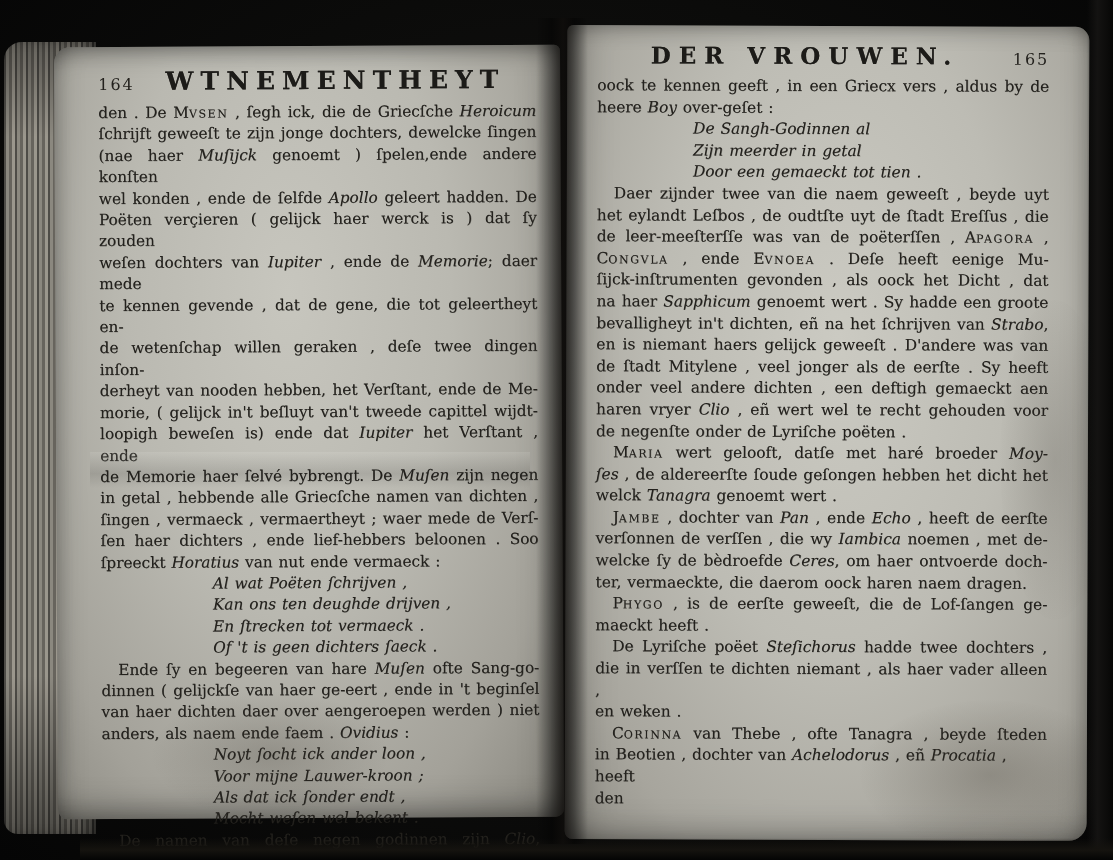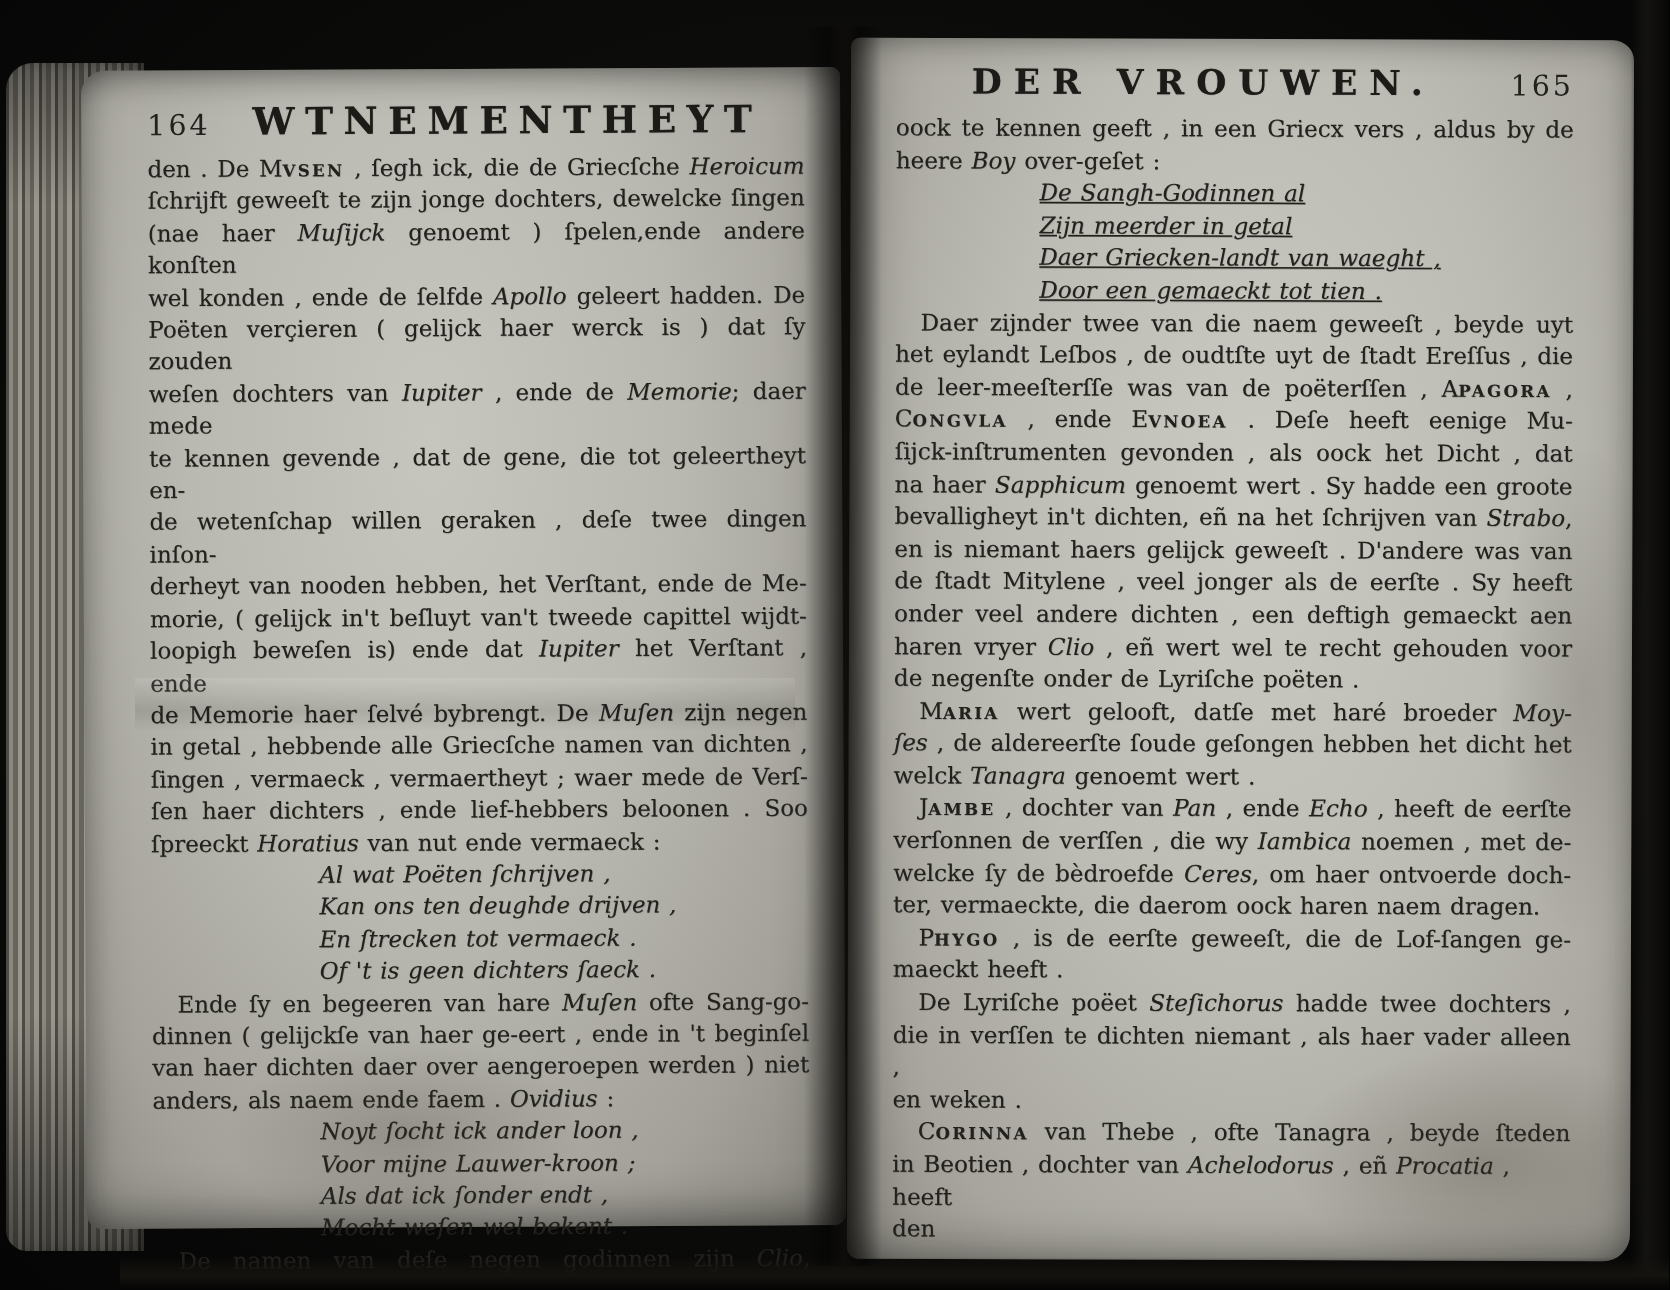--- a/index.html
+++ b/index.html
@@ -55,38 +55,38 @@
     background:radial-gradient(ellipse, rgba(50,46,40,.16), rgba(50,46,40,0) 75%);}
   .stain.l-crease{left:90px;top:452px;width:440px;height:36px;border-radius:0;
     background:linear-gradient(180deg, rgba(255,255,250,.10), rgba(0,0,0,.10) 60%, rgba(0,0,0,0));}
 
   
   .inner{position:relative;height:100%;box-sizing:border-box;}
   .page.left .inner{padding:20px 24px 0 44px;}
   .page.right .inner{padding:16px 40px 0 30px;}
 
   .phead{display:flex;align-items:baseline;margin-bottom:7px;}
-  .pnum{font-size:19px;letter-spacing:2px;}
+  .pnum{font-size:16px;letter-spacing:2px;}
   .ptitle{flex:1;text-align:center;font-weight:bold;color:#1c1b18;
     font-size:25px;letter-spacing:7px;white-space:nowrap;
     text-shadow:0 0 .6px rgba(25,23,20,.7);}
   .page.right .ptitle{font-size:23px;letter-spacing:8px;}
 
   .pbody{font-size:15.3px;line-height:21.4px;word-spacing:1px;
     text-shadow:.3px .3px .5px rgba(32,30,26,.45);}
   .page.right .pbody{font-size:15.4px;line-height:21.6px;}
 
   .block{margin:0;}
   .tline{text-align:justify;text-align-last:justify;}
   .tline.last{text-align:left;text-align-last:auto;}
   .block.indent .tline.first{text-indent:17px;}
   .block.verse{margin-left:112px;}
-  .page.right .block.verse{margin-left:96px;text-decoration:underline;}
+  .page.right .block.verse{margin-left:96px;}
   .block.verse .tline{font-style:italic;text-align:left;text-align-last:auto;}
-  .sc{font-variant:small-caps;letter-spacing:1.6px;font-weight:bold;}
+  .sc{font-variant:small-caps;letter-spacing:1.6px;}
   .catchword{text-align:right;padding-right:4px;}
 </style>
 </head>
 <body>
 
 <div class="photo">
 
   <div class="fore-edge"></div>
 
   <div class="page left">
@@ -150,21 +150,20 @@
       </div>
       <div class="pbody">
         <div>
             <div class="block para">
               <div class="tline first">oock te kennen geeft , in een Griecx vers , aldus by de</div>
               <div class="tline last">heere <i>Boy</i> over-geſet :</div>
             </div>
             <div class="block verse">
               <div class="tline first">De Sangh-Godinnen al</div>
               <div class="tline">Zijn meerder in getal</div>
-              <div class="tline">Daer Griecken-landt van waeght ,</div>
               <div class="tline last">Door een gemaeckt tot tien .</div>
             </div>
             <div class="block para indent">
               <div class="tline first">Daer zijnder twee van die naem geweeſt , beyde uyt</div>
               <div class="tline">het eylandt Leſbos , de oudtſte uyt de ſtadt Ereſſus , die</div>
               <div class="tline">de leer-meeſterſſe was van de poëterſſen , A<span class="sc">pagora</span> ,</div>
               <div class="tline">C<span class="sc">ongvla</span> , ende E<span class="sc">vnoea</span> .  Deſe heeft eenige Mu-</div>
               <div class="tline">ſijck-inſtrumenten gevonden , als oock het Dicht , dat</div>
               <div class="tline">na haer <i>Sapphicum</i> genoemt wert .  Sy hadde een groote</div>
               <div class="tline">bevalligheyt in't dichten, eñ na het ſchrijven van <i>Strabo</i>,</div>

